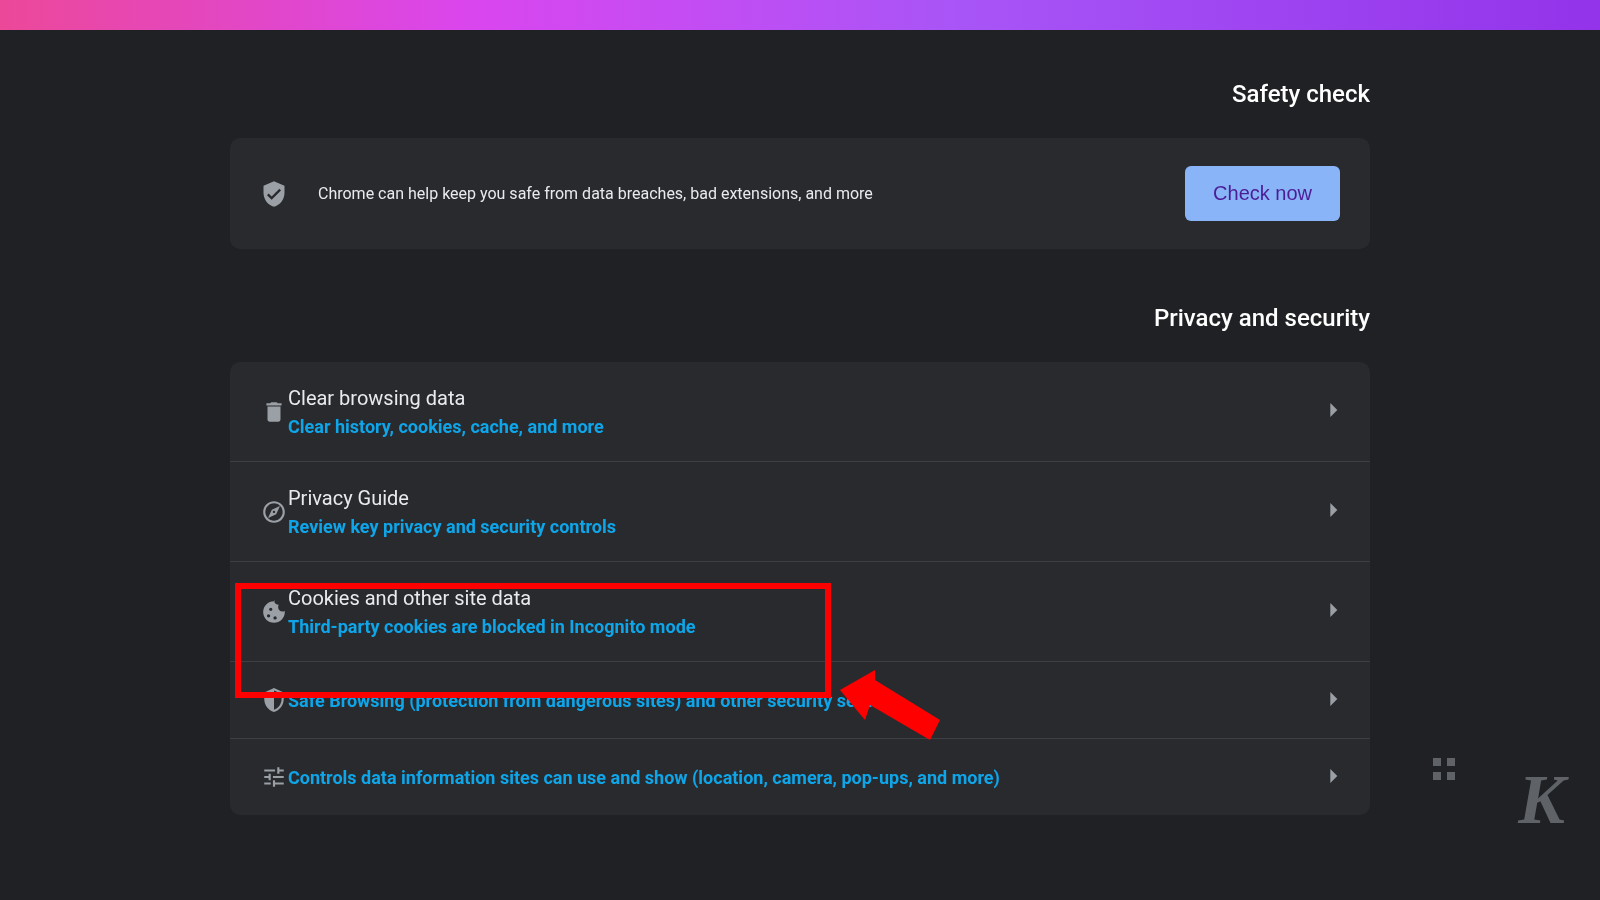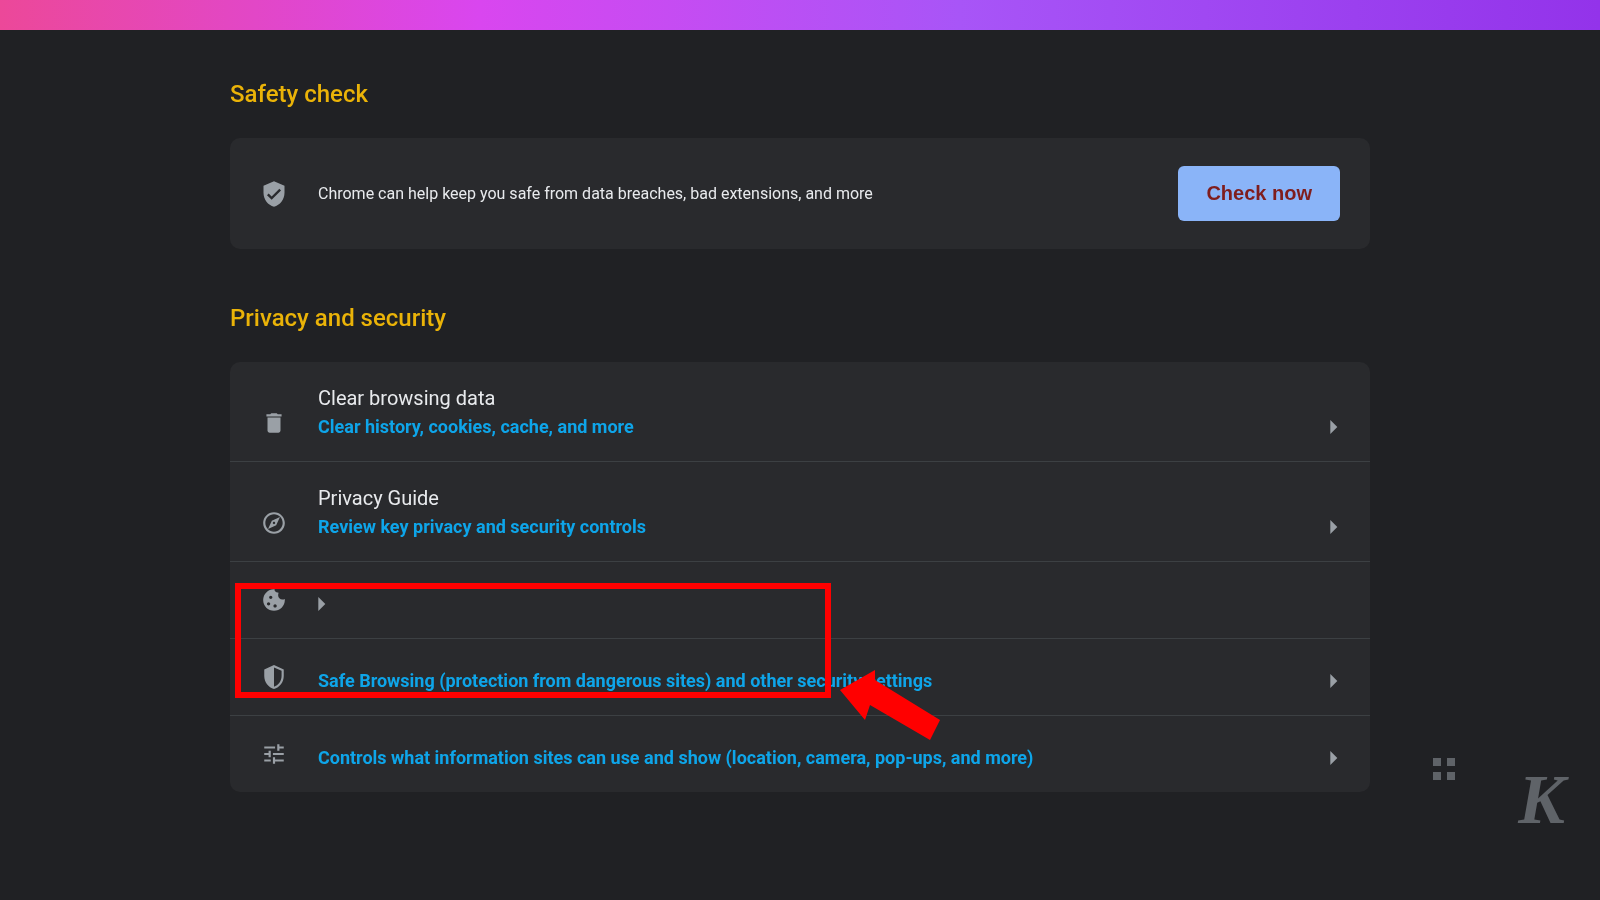--- a/index.html
+++ b/index.html
@@ -20,57 +20,56 @@
       width: 100%;
       height: 30px;
       background: linear-gradient(90deg, #ec4899 0%, #d946ef 30%, #a855f7 60%, #9333ea 100%);
     }
     .content {
       padding: 50px 230px 0 230px;
     }
     .section-title {
       font-size: 24px;
       font-weight: 500;
-      color: #eab308;
+      color: #ffffff;
       margin-bottom: 30px;
+      text-align: right;
     }
     .card {
       background: #292a2d;
       border-radius: 10px;
       padding: 28px 30px;
       display: flex;
       align-items: center;
       gap: 30px;
       margin-bottom: 55px;
     }
     .card-text {
       flex: 1;
       font-size: 16px;
       color: #e8eaed;
     }
     .check-btn {
       background: #8ab4f8;
-      color: #7f1d1d;
+      color: #4c1d95;
       border: none;
       border-radius: 6px;
       padding: 16px 28px;
       font-size: 20px;
       cursor: pointer;
-      font-weight: bold;
     }
     .list {
       background: #292a2d;
       border-radius: 10px;
       overflow: hidden;
     }
     .list-item {
       display: flex;
-      align-items: flex-end;
+      align-items: center;
       padding: 24px 30px;
-      gap: 30px;
       border-bottom: 1px solid #3c4043;
       cursor: pointer;
       position: relative;
     }
     .list-item:last-child {
       border-bottom: none;
     }
     .icon-wrap {
       width: 28px;
       height: 28px;
@@ -204,20 +203,24 @@
           </svg>
       </div>
     </div>
 
     <div class="list-item">
       <div class="icon-wrap">
         <svg viewBox="0 0 24 24">
             <path d="M12 2C6.48 2 2 6.48 2 12s4.48 10 10 10 10-4.48 10-10c0-.34-.02-.67-.05-1-.63.35-1.36.56-2.14.56-2.21 0-4-1.79-4-4 0-.78.21-1.51.56-2.14C16.04 5.17 15.7 5 15.36 5c-1.66 0-3-1.34-3-3 0-.34.17-.67.05-1C12.27 1.02 12.14 1 12 2zm-3 6c.83 0 1.5.67 1.5 1.5S9.83 11 9 11s-1.5-.67-1.5-1.5S8.17 8 9 8zm-2 6c.83 0 1.5.67 1.5 1.5S7.83 17 7 17s-1.5-.67-1.5-1.5S6.17 14 7 14zm6 2c.83 0 1.5.67 1.5 1.5S13.83 19 13 19s-1.5-.67-1.5-1.5.67-1.5 1.5-1.5z"></path>
           </svg>
       </div>
+      <div class="item-text">
+        <div class="item-title">Cookies and other site data</div>
+        <div class="item-sub">Third-party cookies are blocked in Incognito mode</div>
+      </div>
       <div class="chevron">
         <svg viewBox="0 0 8 12">
             <path d="M0 0l6 6-6 6z"></path>
           </svg>
       </div>
     </div>
 
     <div class="list-item">
       <div class="icon-wrap">
         <svg viewBox="0 0 24 24">
@@ -234,21 +237,21 @@
       </div>
     </div>
 
     <div class="list-item">
       <div class="icon-wrap">
         <svg viewBox="0 0 24 24">
             <path d="M3 17v2h6v-2H3zM3 5v2h10V5H3zm10 16v-2h8v-2h-8v-2h-2v6h2zM7 9v2H3v2h4v2h2V9H7zm14 4v-2H11v2h10zm-6-4h2V7h4V5h-4V3h-2v6z"></path>
           </svg>
       </div>
       <div class="item-text">
-        <div class="item-sub">Controls what information sites can use and show (location, camera, pop-ups, and more)</div>
+        <div class="item-sub">Controls data information sites can use and show (location, camera, pop-ups, and more)</div>
       </div>
       <div class="chevron">
         <svg viewBox="0 0 8 12">
             <path d="M0 0l6 6-6 6z"></path>
           </svg>
       </div>
     </div>
   </div>
 </div>
 

